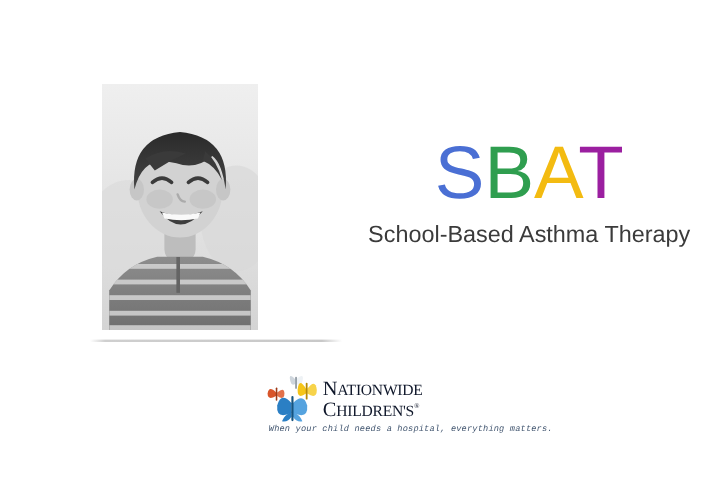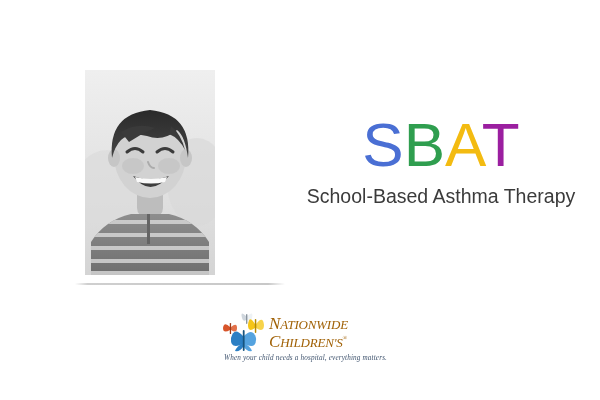--- a/index.html
+++ b/index.html
@@ -103,40 +103,39 @@
     flex: 0 0 46px;
     position: relative;
   }
   .logo-words {
     flex: 1 1 auto;
     padding-left: 1px;
     padding-bottom: 2px;
   }
   .word-top, .word-bot {
     font-family: "Liberation Serif", serif;
-    color: #a16207;
+    color: #0f172a;
     line-height: 1.02;
     white-space: nowrap;
-    font-style: italic;
   }
   .word-top {
     font-size: 17px;
     letter-spacing: -0.2px;
   }
   .word-bot {
     font-size: 17px;
     letter-spacing: -0.2px;
   }
   .cap-small { font-size: 13px; }
   .tm {
     font-size: 6px;
     vertical-align: super;
   }
   .tagline {
-    font-family: Liberation Serif, serif;
+    font-family: Liberation Mono, monospace;
     font-style: italic;
     font-size: 7.2px;
     line-height: 9px;
     color: #41556f;
     letter-spacing: 0.15px;
     white-space: nowrap;
     padding-left: 2px;
     margin-top: 2px;
   }
 </style>

